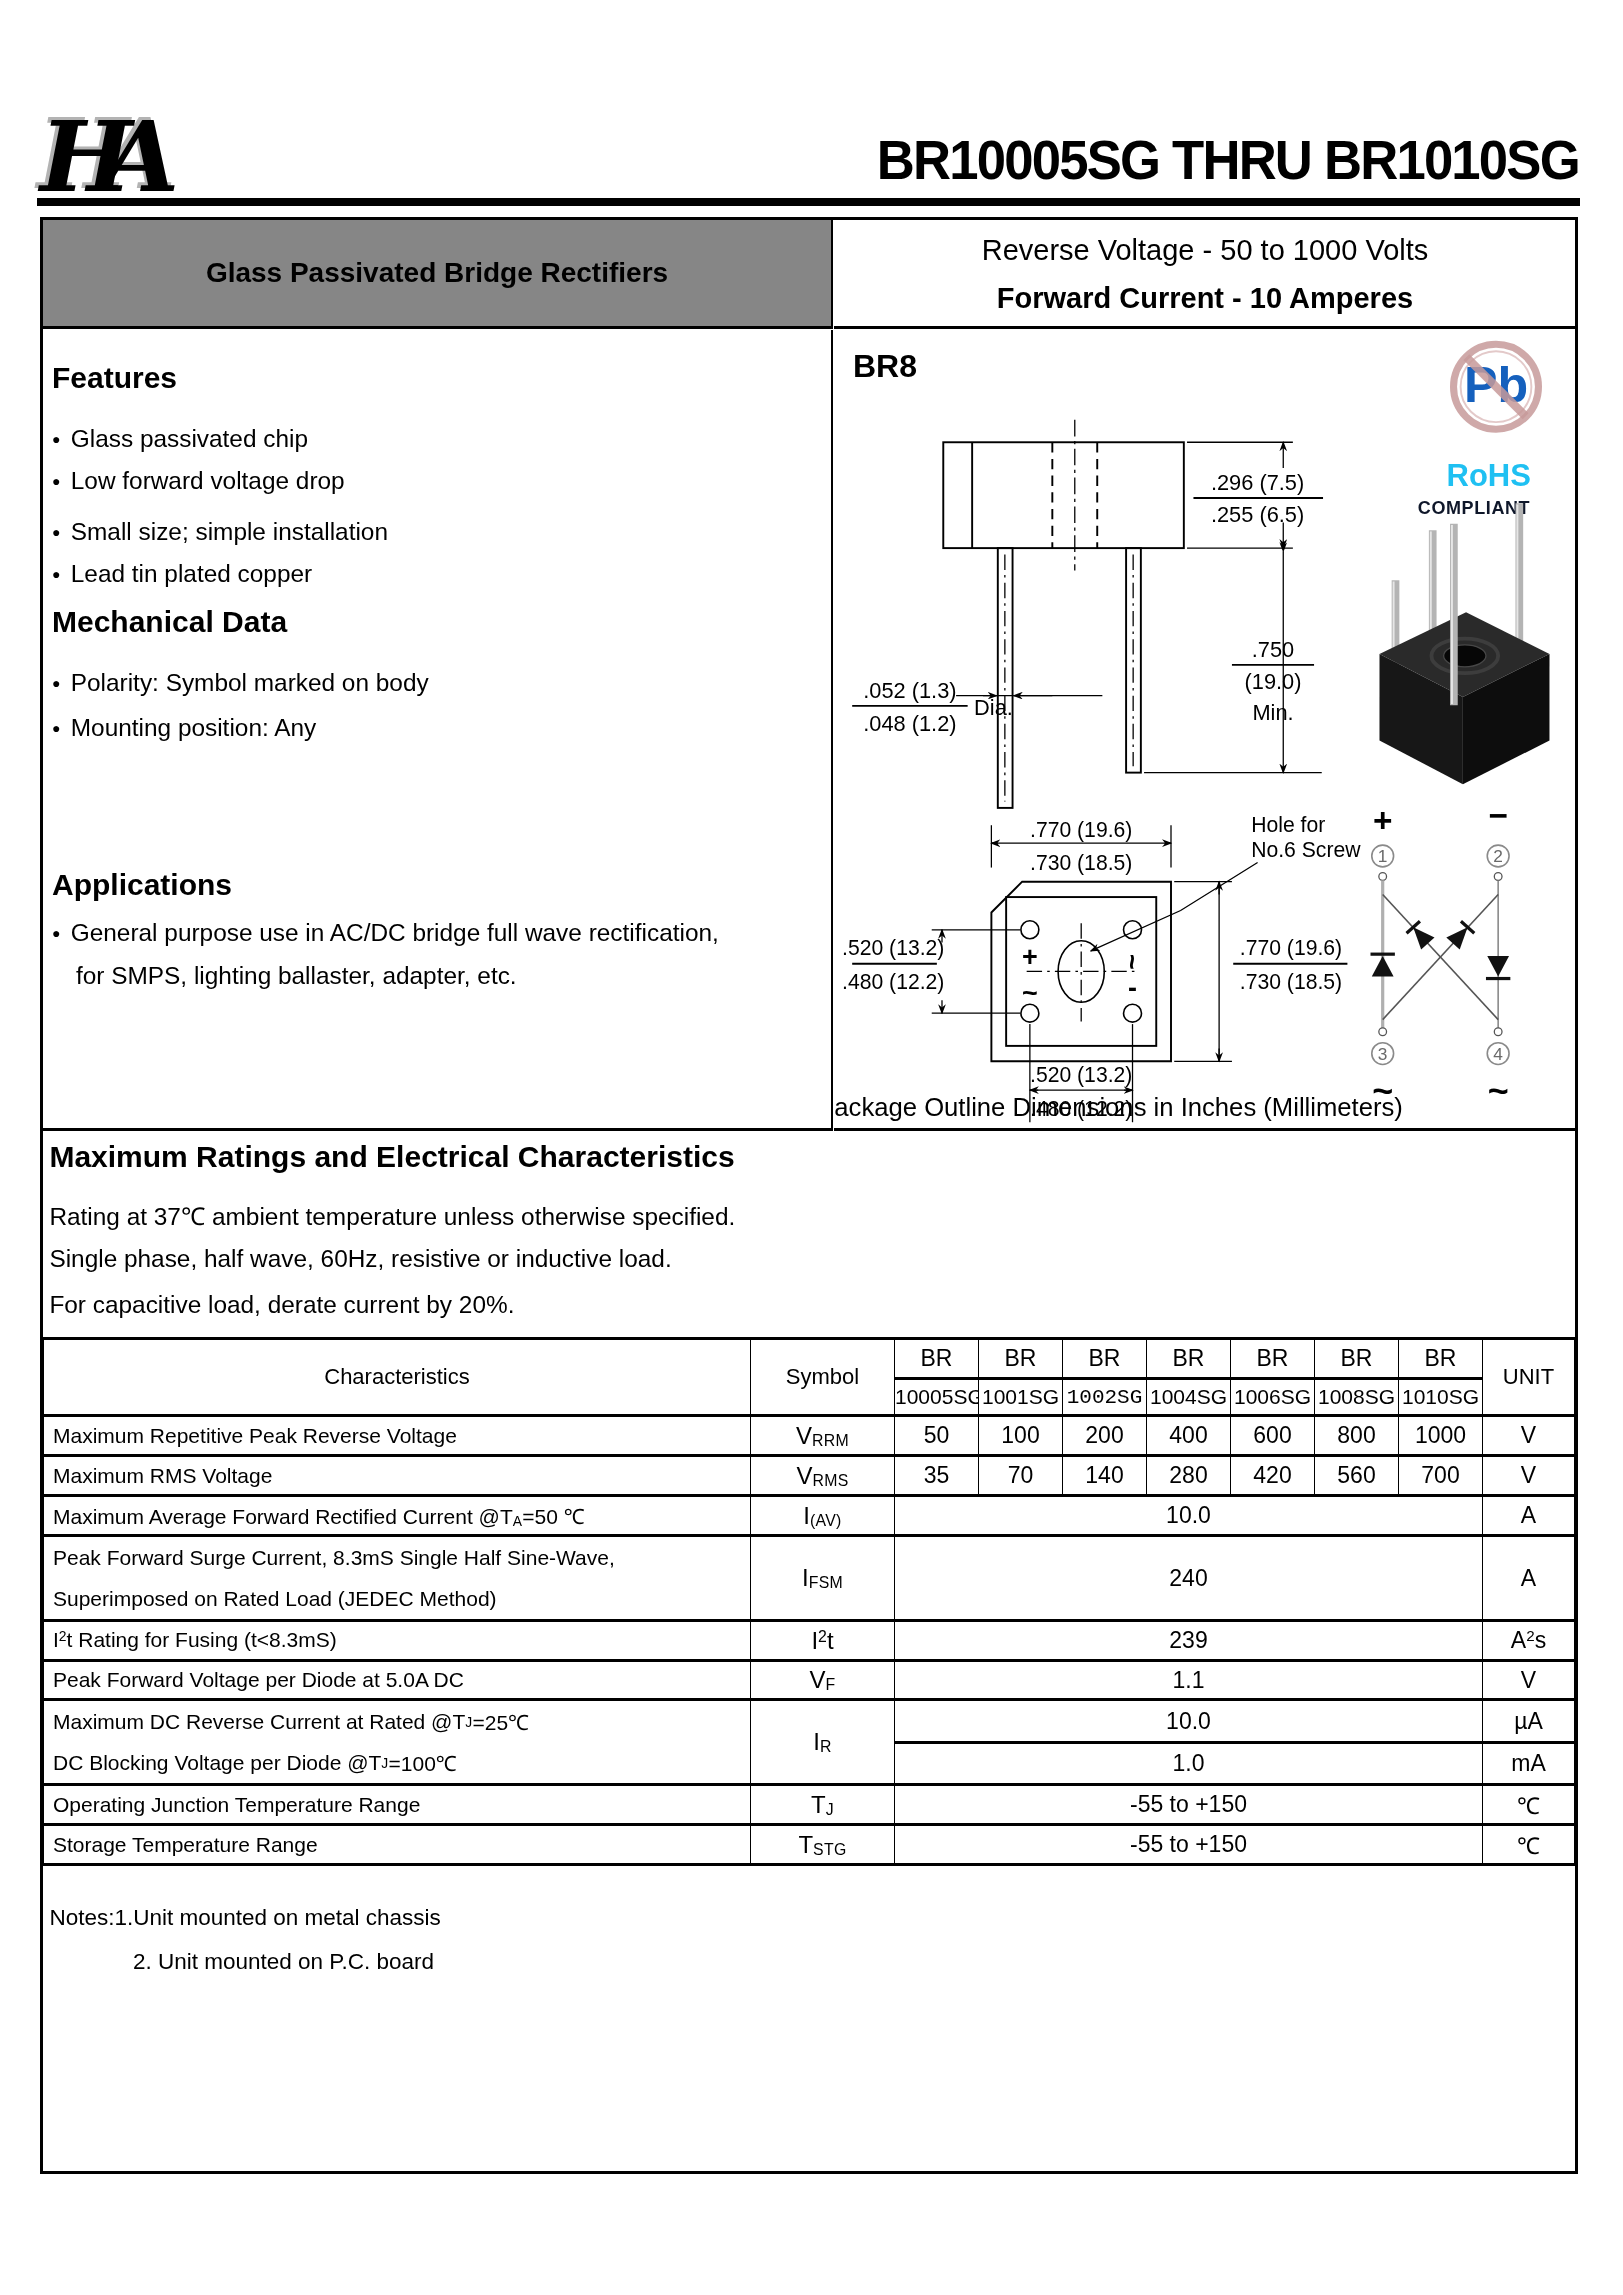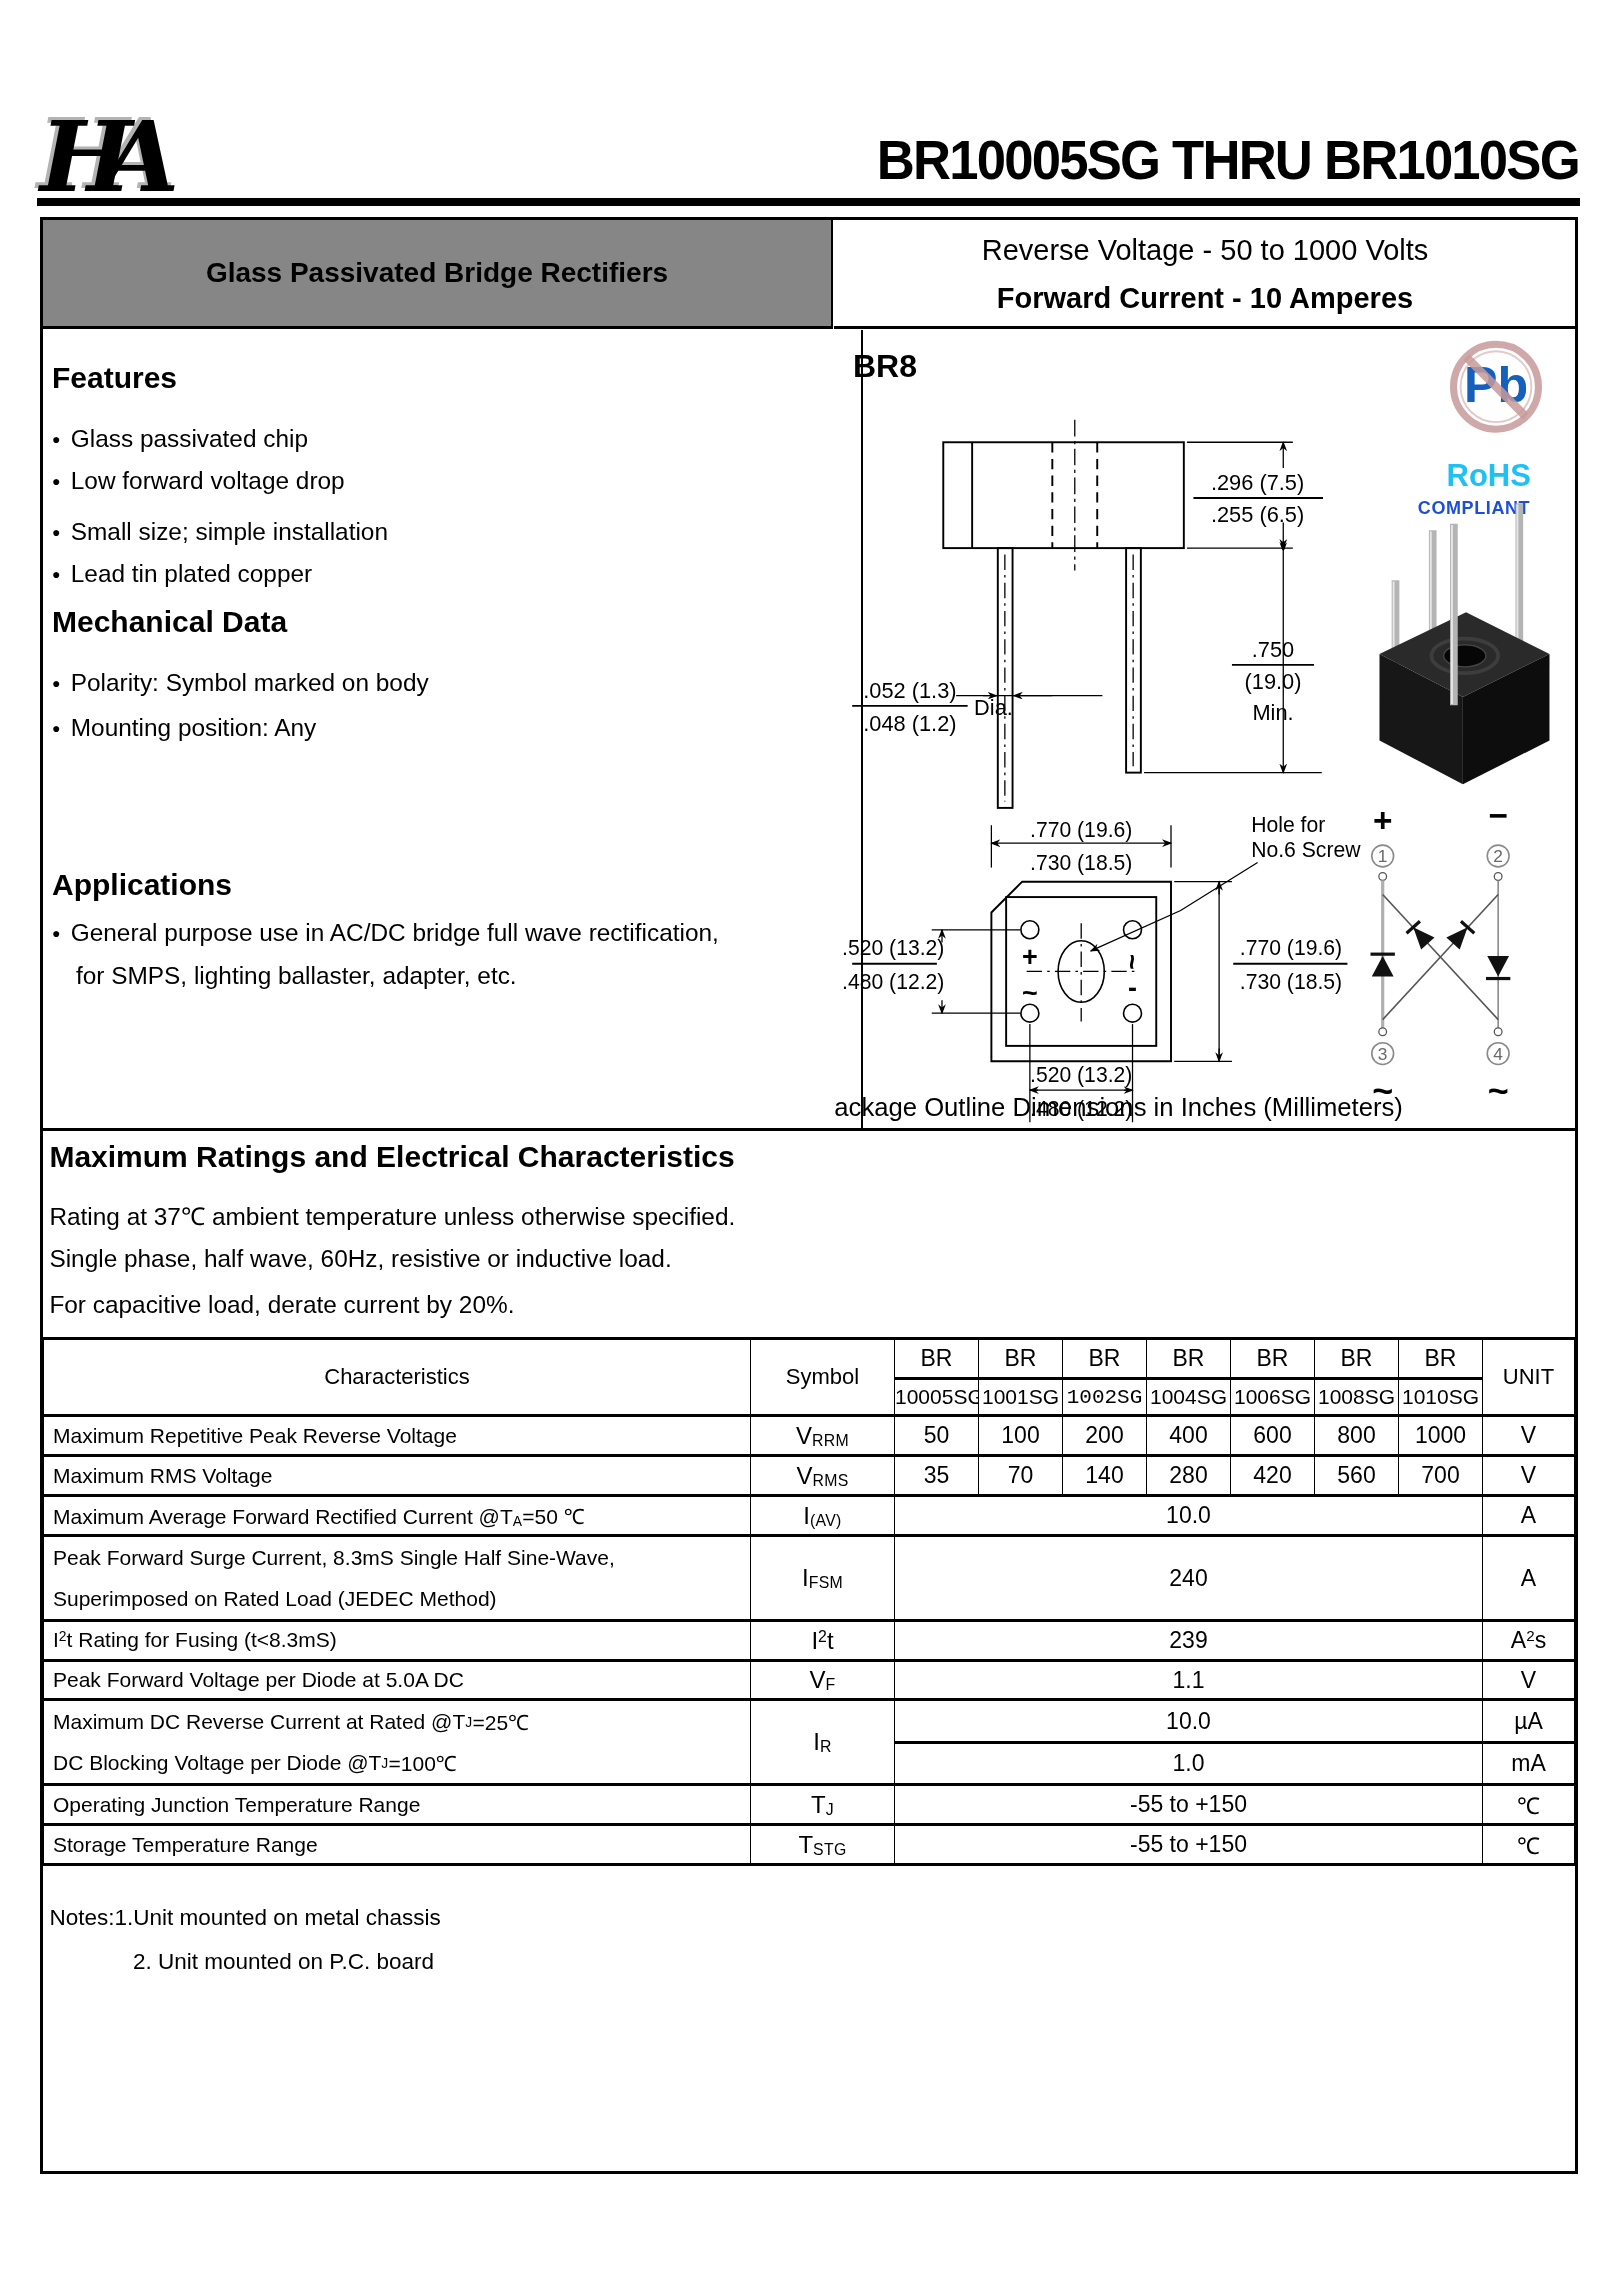--- a/index.html
+++ b/index.html
@@ -21,32 +21,32 @@
   
   .row1{left:0;top:0;width:1532px;height:110px;}
   .cell-gray{left:0;top:0;width:788px;height:106px;background:#868686;border-right:2.6px solid #000;
              border-bottom:3.9px solid #000;display:flex;align-items:center;justify-content:center;
              font-size:28px;font-weight:bold;}
   .cell-head{left:791px;top:0;width:742px;height:106px;border-bottom:3.9px solid #000;}
   .cell-head .l1{left:0;top:14px;width:100%;text-align:center;font-size:29px;font-weight:normal;}
   .cell-head .l2{left:0;top:62px;width:100%;text-align:center;font-size:29px;font-weight:bold;}
 
   
-  .leftcol{left:0;top:110px;width:788px;height:798px;border-right:2.6px solid #000;border-bottom:3.9px solid #000;padding-left:30px;}
+  .leftcol{left:0;top:110px;width:788px;height:798px;border-right:2.6px solid #000;border-bottom:3.9px solid #000;}
   .rightcol{left:791px;top:110px;width:742px;height:798px;border-bottom:3.9px solid #000;}
 
   .h2{font-size:30px;font-weight:bold;}
   .bullet{display:flex;gap:10.3px;font-size:24.4px;line-height:1.15;}
   .bullet::before{content:"●";font-size:14px;line-height:28px;}
   .plain{font-size:24.4px;}
 
   
   .br8{left:19px;top:18px;font-size:32px;font-weight:bold;}
   .rohs{right:10.3px;top:128px;width:154px;text-align:center;font-size:31px;font-weight:bold;color:#1fc0f2;}
-  .compliant{right:25px;top:168px;width:154px;text-align:center;font-size:18px;font-weight:bold;color:#1d4ed8;letter-spacing:0.6px;}
+  .compliant{right:25px;top:168px;width:154px;text-align:center;font-size:18px;font-weight:bold;color:#0f172a;letter-spacing:0.6px;}
 
   
   .ratings{left:0;top:908px;width:1532px;height:209px;}
   .ratings .head{left:6.4px;top:11.6px;font-size:30px;font-weight:bold;}
   .ratings .c{left:6.4px;font-size:24.4px;}
 
   
   table.spec{position:absolute;left:0;top:1117px;width:1532px;border-collapse:collapse;table-layout:fixed;}
   table.spec td,table.spec th{border:1.9px solid #000;border-top-width:3.9px;border-bottom-width:3.9px;
        padding:0;font-weight:normal;overflow:hidden;}

